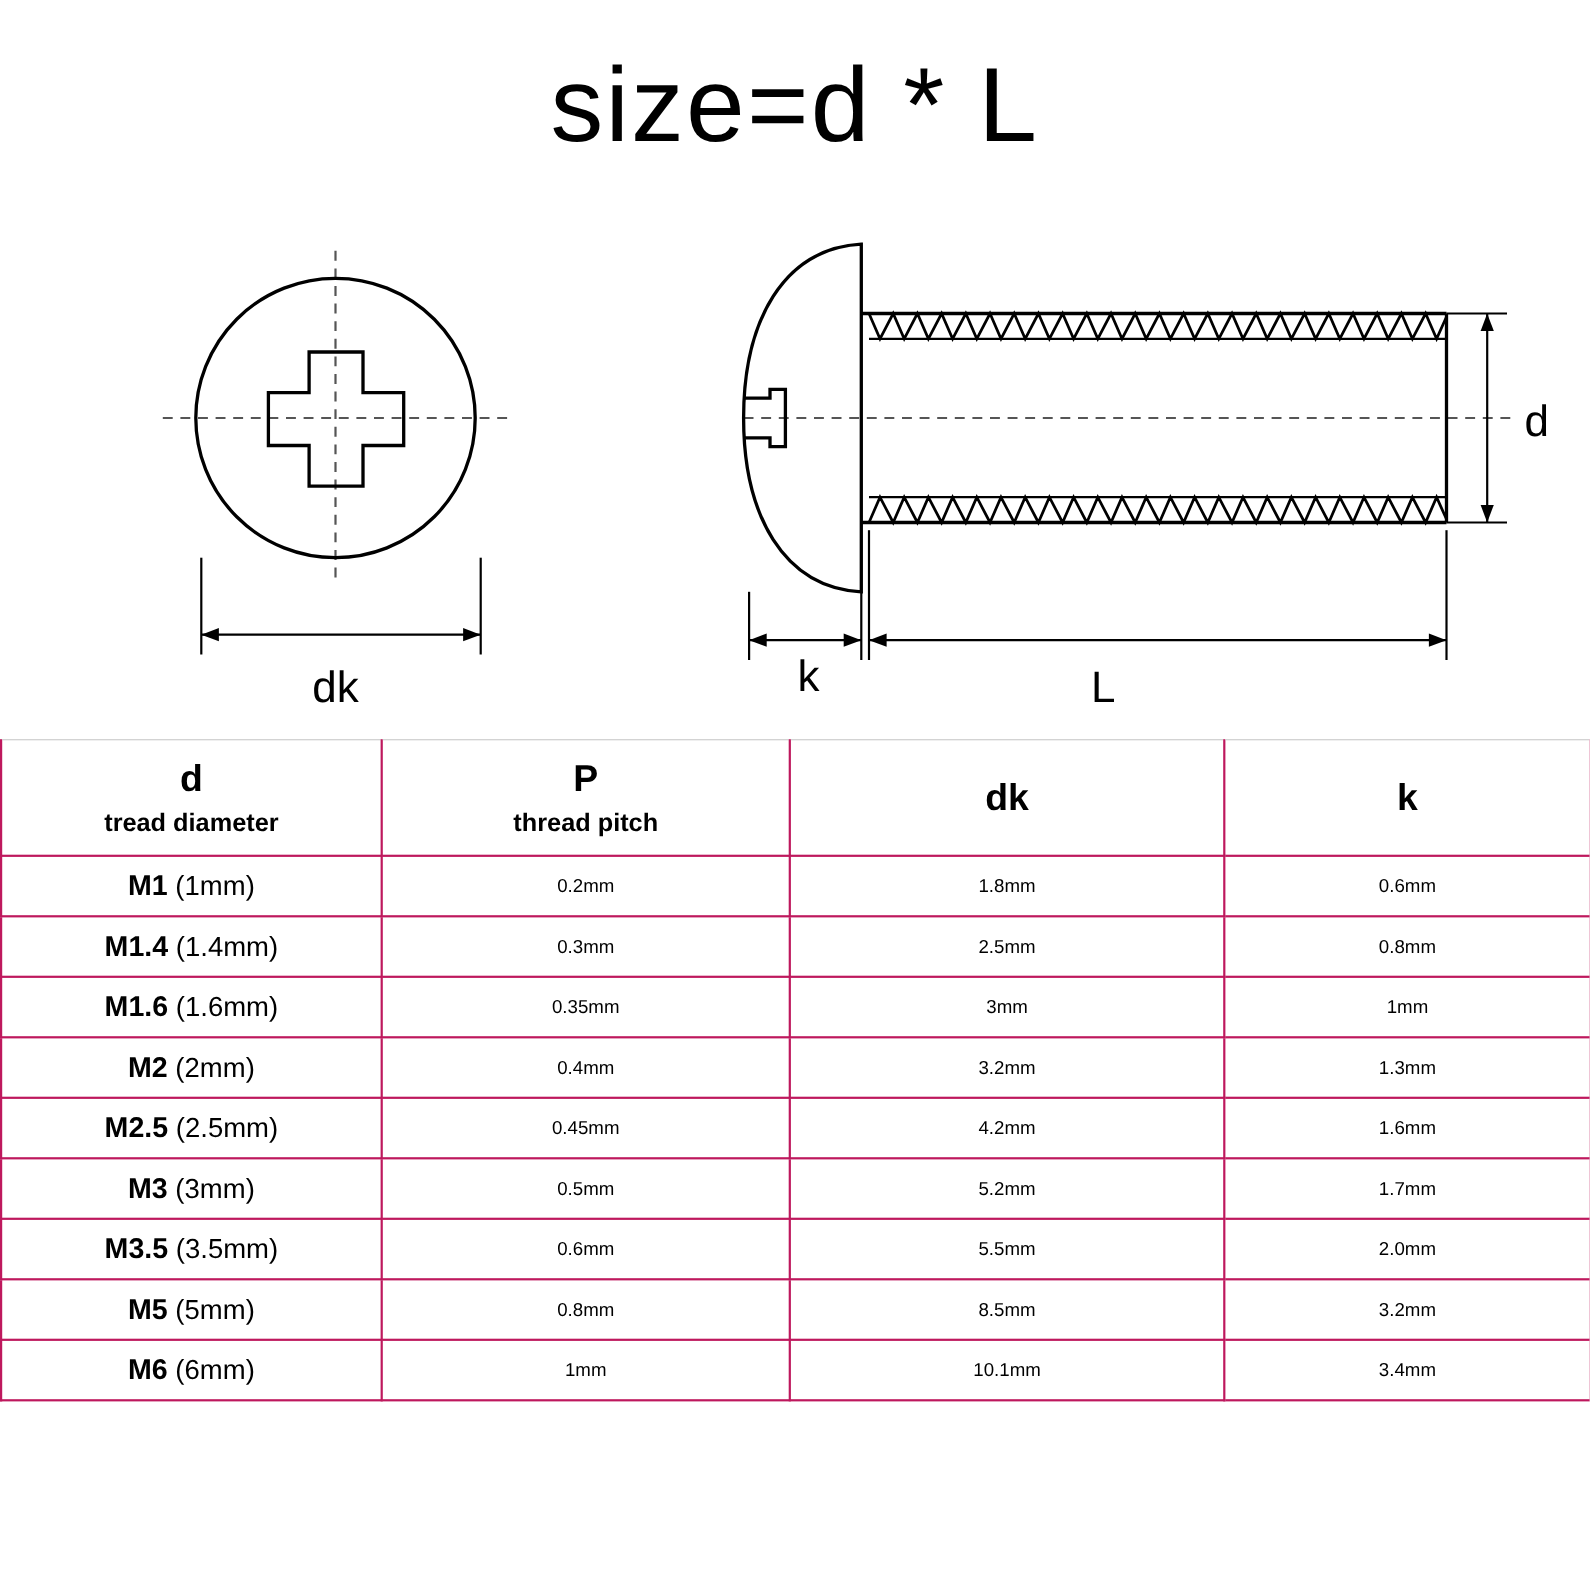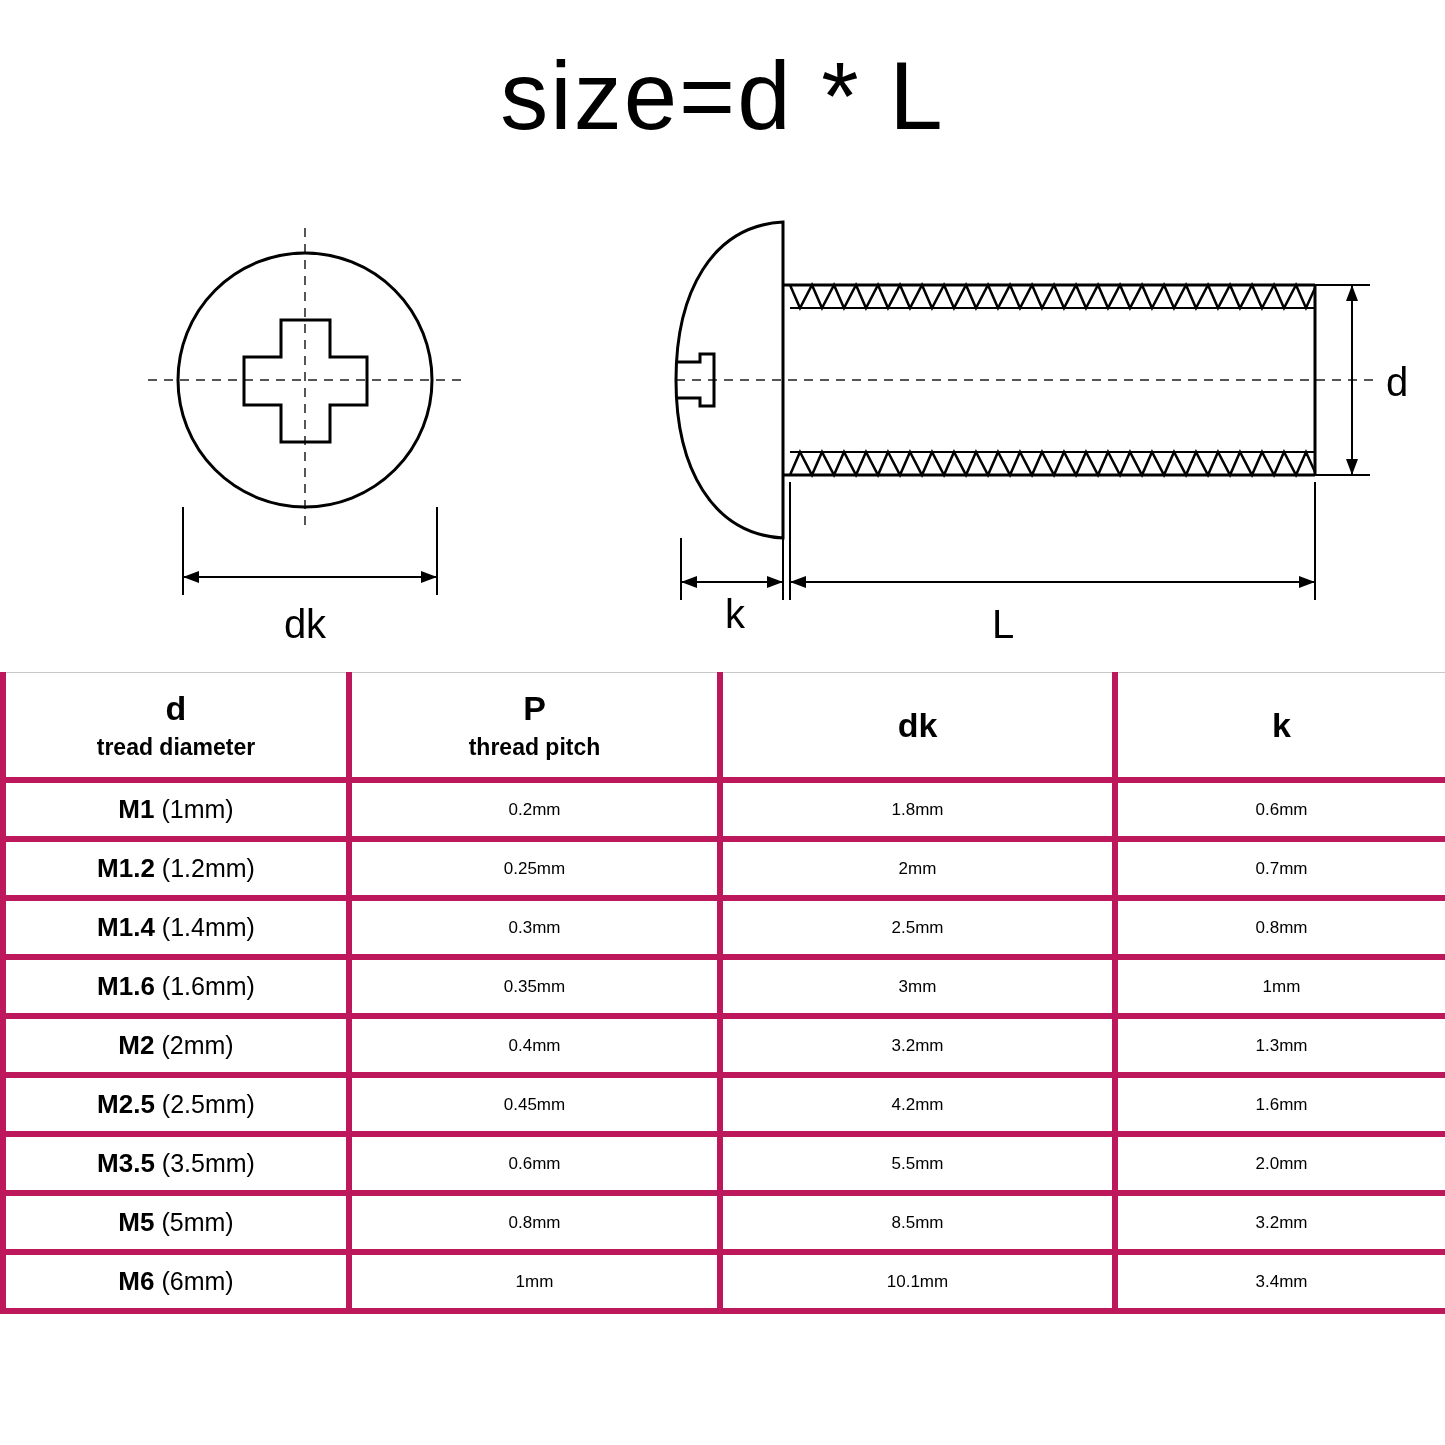--- a/index.html
+++ b/index.html
@@ -22,21 +22,21 @@
   .table{
     position:absolute;left:0;top:672px;width:1445px;
     border-collapse:collapse;table-layout:fixed;
   }
   .table col.c1{width:346px;}
   .table col.c2{width:371px;}
   .table col.c3{width:395px;}
   .table col.c4{width:333px;}
 
   .table th,.table td{
-    border:6px solid #be185d;
+    border:2px solid #be185d;
     text-align:center;
     vertical-align:middle;
     padding:0;
   }
   .table thead th{
     height:104px;
     font-weight:700;
     border-top:1px solid #c9c9c9;
   }
   .hdr-main{font-size:34px;font-weight:700;line-height:1.25;display:block;}
@@ -156,26 +156,20 @@
       </tr>
     </thead>
     <tbody>
         <tr>
           <td class="dcell"><span class="dname">M1</span> <span class="dparen">(1mm)</span></td>
           <td>0.2mm</td>
           <td>1.8mm</td>
           <td>0.6mm</td>
         </tr>
         <tr>
-          <td class="dcell"><span class="dname">M1.2</span> <span class="dparen">(1.2mm)</span></td>
-          <td>0.25mm</td>
-          <td>2mm</td>
-          <td>0.7mm</td>
-        </tr>
-        <tr>
           <td class="dcell"><span class="dname">M1.4</span> <span class="dparen">(1.4mm)</span></td>
           <td>0.3mm</td>
           <td>2.5mm</td>
           <td>0.8mm</td>
         </tr>
         <tr>
           <td class="dcell"><span class="dname">M1.6</span> <span class="dparen">(1.6mm)</span></td>
           <td>0.35mm</td>
           <td>3mm</td>
           <td>1mm</td>
@@ -186,20 +180,26 @@
           <td>3.2mm</td>
           <td>1.3mm</td>
         </tr>
         <tr>
           <td class="dcell"><span class="dname">M2.5</span> <span class="dparen">(2.5mm)</span></td>
           <td>0.45mm</td>
           <td>4.2mm</td>
           <td>1.6mm</td>
         </tr>
         <tr>
+          <td class="dcell"><span class="dname">M3</span> <span class="dparen">(3mm)</span></td>
+          <td>0.5mm</td>
+          <td>5.2mm</td>
+          <td>1.7mm</td>
+        </tr>
+        <tr>
           <td class="dcell"><span class="dname">M3.5</span> <span class="dparen">(3.5mm)</span></td>
           <td>0.6mm</td>
           <td>5.5mm</td>
           <td>2.0mm</td>
         </tr>
         <tr>
           <td class="dcell"><span class="dname">M5</span> <span class="dparen">(5mm)</span></td>
           <td>0.8mm</td>
           <td>8.5mm</td>
           <td>3.2mm</td>

